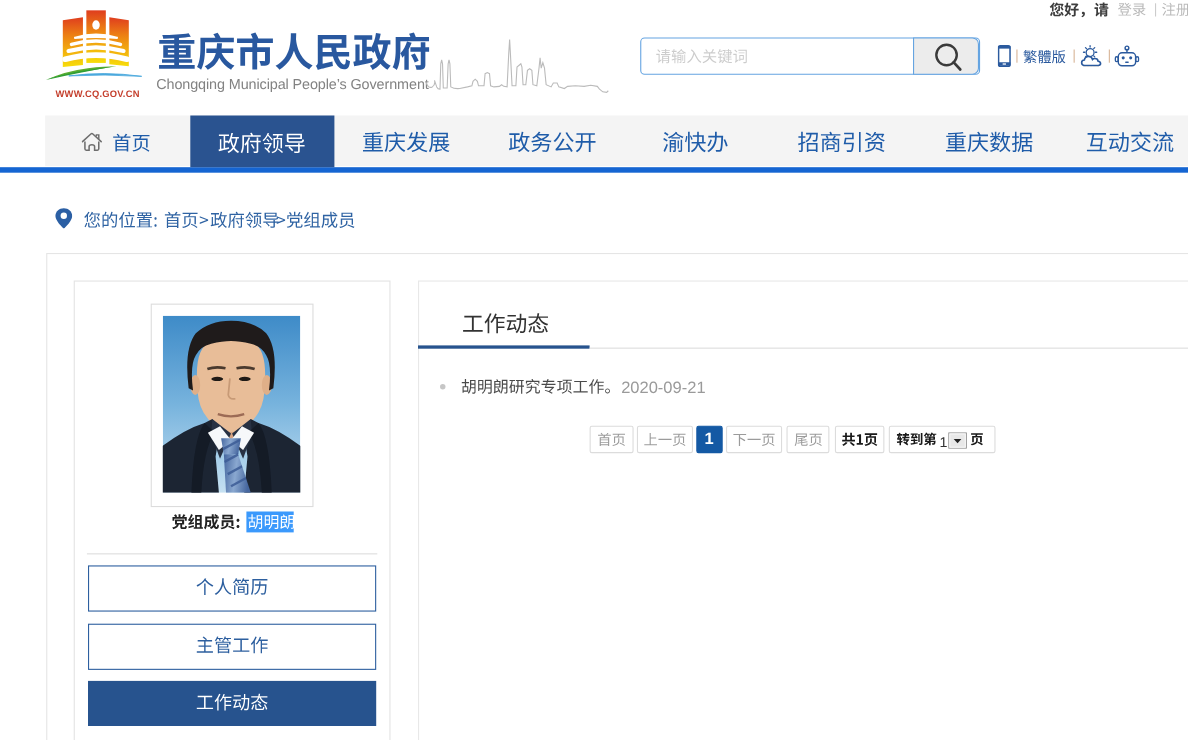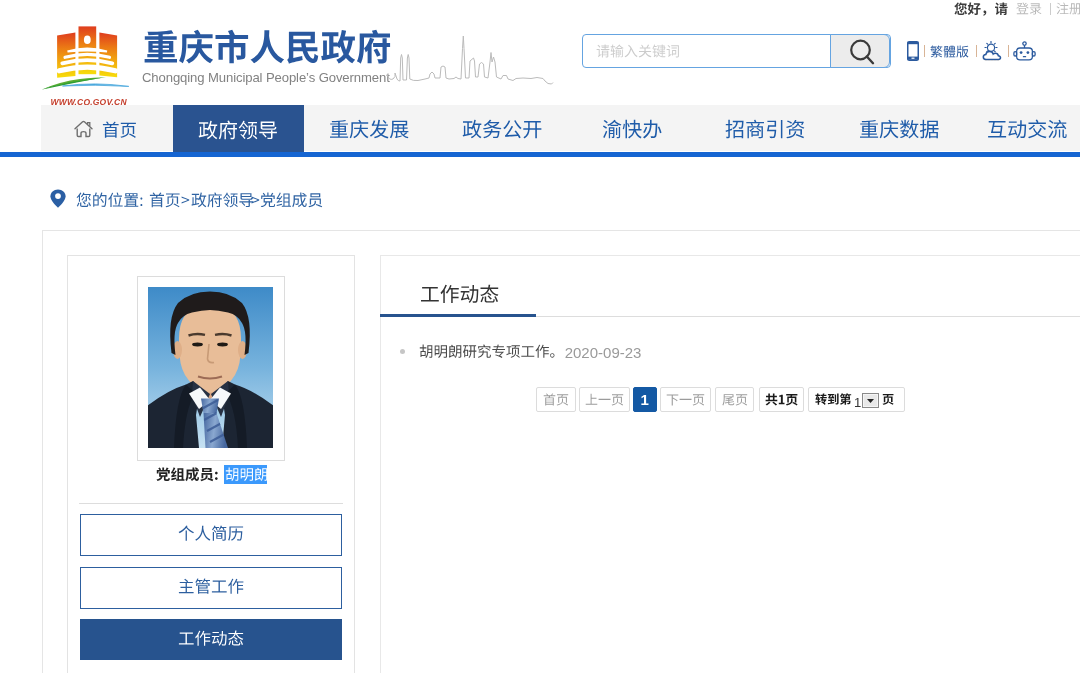--- a/index.html
+++ b/index.html
@@ -18,21 +18,21 @@
     </svg>
   </div>
 <div style="position:absolute;left:1049.5px;top:3px;">
     <div style="width:1px;height:12px;background:#cccccc"></div>
   </div>
 <div style="position:absolute;left:1056px;top:1.5px;">
     <svg width="26.0" height="13.0" viewBox="0 0 26.0 13.0" style="overflow:visible">
       <path transform="translate(0,11.44)" fill="#b9b9b9" d="M1.2 -10.1C2.1 -9.7 3.1 -9 3.7 -8.6L4.3 -9.4C3.7 -9.8 2.6 -10.4 1.8 -10.8ZM0.5 -6.5C1.4 -6.1 2.4 -5.5 3 -5L3.5 -5.9C3 -6.3 1.9 -6.8 1.1 -7.2ZM0.9 0.2 1.7 0.9C2.5 -0.3 3.4 -1.9 4.1 -3.3L3.4 -4C2.7 -2.5 1.6 -0.8 0.9 0.2ZM7.1 -10.6C7.6 -10 8 -9.1 8.2 -8.5L9.2 -8.9C9 -9.4 8.5 -10.3 8 -11ZM4.3 -8.4V-7.5H7.8V-4.6H4.8V-3.7H7.8V-0.3H3.9V0.6H12.5V-0.3H8.8V-3.7H11.7V-4.6H8.8V-7.5H12.2V-8.4Z M20.1 -10.1V-6V-5.8H18.7V-10.1H15V-6.1V-5.8H13.5V-4.8H15C14.9 -3.1 14.6 -1.1 13.5 0.4C13.7 0.6 14.1 0.9 14.2 1.1C15.4 -0.5 15.8 -2.9 15.9 -4.8H17.8V-0.2C17.8 0 17.7 0.1 17.5 0.1C17.3 0.1 16.7 0.1 16.1 0.1C16.2 0.3 16.4 0.7 16.4 0.9C17.3 0.9 17.9 0.9 18.2 0.8C18.6 0.6 18.7 0.3 18.7 -0.2V-4.8H20C20 -3.1 19.7 -1.1 18.8 0.4C19 0.5 19.3 0.9 19.5 1.1C20.6 -0.6 20.9 -2.9 21 -4.8H23.1V-0.2C23.1 0 23 0.1 22.8 0.1C22.7 0.1 22 0.1 21.3 0.1C21.5 0.4 21.6 0.8 21.7 1C22.6 1 23.2 1 23.6 0.9C23.9 0.7 24.1 0.4 24.1 -0.1V-4.8H25.5V-5.8H24.1V-10.1ZM15.9 -9.2H17.8V-5.8H15.9V-6.1ZM21 -5.8V-6V-9.2H23.1V-5.8Z"></path>
     </svg>
   </div>
-<div style="position:absolute;left:40px;top:22px;font-style:italic;">
+<div style="position:absolute;left:40px;top:5px;">
     <svg width="95" height="85" viewBox="0 0 95 85">
 <defs>
 <linearGradient id="og" x1="0" y1="0" x2="0" y2="1">
 <stop offset="0" stop-color="#df3d1e"></stop>
           <stop offset="0.35" stop-color="#ec7d14"></stop>
 <stop offset="0.72" stop-color="#f3b50e"></stop>
           <stop offset="1" stop-color="#f7dd0a"></stop>
 </linearGradient>
 </defs>
 <g>
@@ -353,21 +353,21 @@
     <div style="width:554px;height:1px;background:#dddddd"></div>
   </div>
 <div style="position:absolute;left:399.5px;top:348.5px;">
     <div style="width:5.4px;height:5.4px;border-radius:50%;background:#c6c6c6"></div>
   </div>
 <div style="position:absolute;left:418.7px;top:343.5px;">
     <svg width="145.0" height="14.5" viewBox="0 0 145.0 14.5" style="overflow:visible">
       <path transform="translate(0,12.76)" fill="#4a4a4a" d="M12.3 -10.4V-8.1H9.4V-10.4ZM8.3 -11.4V-6.5C8.3 -4.3 8.1 -1.4 6.2 0.6C6.5 0.7 7 1 7.2 1.2C8.4 -0.2 9 -2 9.2 -3.8H12.3V-0.3C12.3 -0.1 12.2 0 11.9 0C11.7 0 10.9 0 10.1 -0C10.3 0.3 10.4 0.8 10.5 1.1C11.6 1.1 12.3 1 12.7 0.9C13.2 0.7 13.3 0.3 13.3 -0.3V-11.4ZM12.3 -7.1V-4.8H9.3C9.4 -5.4 9.4 -6 9.4 -6.5V-7.1ZM1.5 -5.7V0.3H2.5V-0.7H6.7V-5.7H4.7V-8.3H7.4V-9.4H4.7V-12.2H3.6V-9.4H0.8V-8.3H3.6V-5.7ZM2.5 -4.8H5.7V-1.7H2.5Z M19.4 -6.5V-3.7H16.7V-6.5ZM19.4 -7.5H16.7V-10.3H19.4ZM15.7 -11.3V-1.3H16.7V-2.6H20.4V-11.3ZM26.9 -10.5V-8H22.8V-10.5ZM21.8 -11.6V-6.4C21.8 -4.1 21.5 -1.4 19.1 0.5C19.3 0.7 19.7 1 19.9 1.3C21.5 -0 22.3 -1.8 22.6 -3.5H26.9V-0.3C26.9 -0 26.8 0.1 26.5 0.1C26.3 0.1 25.4 0.1 24.4 0.1C24.6 0.4 24.8 0.8 24.8 1.1C26.1 1.1 26.9 1.1 27.3 0.9C27.8 0.8 28 0.4 28 -0.3V-11.6ZM26.9 -7V-4.5H22.7C22.8 -5.1 22.8 -5.8 22.8 -6.4V-7Z M41.2 -7.1V-4.6H38.2C38.2 -5.1 38.3 -5.6 38.3 -6.1V-7.1ZM41.2 -8.1H38.3V-10.5H41.2ZM37.2 -11.5V-6.1C37.2 -4 37.1 -1.3 35.7 0.6C36 0.7 36.5 1 36.6 1.2C37.6 -0.1 38 -1.9 38.1 -3.6H41.2V-0.3C41.2 -0.1 41.1 -0 40.9 -0C40.7 -0 40 -0 39.3 -0C39.4 0.2 39.6 0.7 39.6 1C40.7 1 41.3 1 41.7 0.8C42.1 0.7 42.3 0.3 42.3 -0.3V-11.5ZM32.1 -11.8C32.4 -11.4 32.6 -10.9 32.8 -10.5H30.3V-1.1C30.3 -0.4 30 -0.1 29.8 0.1C30 0.3 30.2 0.7 30.3 1C30.7 0.7 31.1 0.4 34.6 -1C34.8 -0.6 34.9 -0.2 35 0.1L36 -0.4C35.7 -1.4 34.8 -2.9 34.1 -4.1L33.1 -3.7C33.5 -3.2 33.8 -2.6 34.1 -2L31.4 -0.8V-4.5H36V-10.5H34C33.8 -10.9 33.5 -11.6 33.1 -12.1ZM31.4 -7H34.9V-5.5H31.4ZM31.4 -8V-9.5H34.9V-8Z M54.7 -10.4V-6.2H52.4V-10.4ZM49.7 -6.2V-5.1H51.3C51.3 -3.2 50.9 -1 49.5 0.6C49.7 0.7 50.1 1 50.3 1.2C51.9 -0.5 52.3 -2.9 52.4 -5.1H54.7V1.2H55.8V-5.1H57.4V-6.2H55.8V-10.4H57.1V-11.4H50.1V-10.4H51.3V-6.2ZM44.2 -11.4V-10.4H46.1C45.6 -8.2 45 -6.1 44 -4.8C44.1 -4.5 44.4 -3.9 44.5 -3.6C44.7 -3.9 45 -4.4 45.2 -4.8V0.5H46.2V-0.7H49.1V-6.9H46.2C46.5 -8 46.8 -9.2 47.1 -10.4H49.3V-11.4ZM46.2 -6H48.1V-1.6H46.2Z M63.6 -9.1C62.4 -8.2 60.8 -7.4 59.5 -6.9L60.2 -6.1C61.6 -6.7 63.2 -7.6 64.5 -8.6ZM66.2 -8.5C67.7 -7.9 69.5 -6.8 70.4 -6.1L71.2 -6.8C70.2 -7.5 68.4 -8.5 66.9 -9.1ZM63.6 -6.5V-5.2H59.7V-4.2H63.6C63.5 -2.7 62.6 -0.9 58.8 0.3C59.1 0.5 59.4 0.9 59.6 1.1C63.7 -0.2 64.6 -2.3 64.7 -4.2H67.6V-0.6C67.6 0.6 67.9 0.9 69 0.9C69.2 0.9 70.3 0.9 70.5 0.9C71.6 0.9 71.8 0.3 71.9 -1.8C71.7 -1.9 71.2 -2.1 70.9 -2.3C70.9 -0.4 70.8 -0.1 70.4 -0.1C70.2 -0.1 69.3 -0.1 69.2 -0.1C68.8 -0.1 68.7 -0.2 68.7 -0.6V-5.2H64.7V-6.5ZM64.1 -12C64.3 -11.6 64.6 -11.1 64.8 -10.6H59.1V-8.2H60.2V-9.6H70.3V-8.2H71.4V-10.6H66.1C65.9 -11.1 65.5 -11.8 65.2 -12.3Z M78.7 -12.2 78.2 -10.6H74.5V-9.5H77.9L77.4 -7.8H73.3V-6.7H77C76.7 -5.8 76.4 -4.8 76.1 -4.1H82.8C82 -3.3 80.9 -2.2 80 -1.3C78.9 -1.7 77.8 -2.1 76.8 -2.3L76.2 -1.5C78.5 -0.9 81.3 0.3 82.8 1.2L83.4 0.2C82.8 -0.1 82 -0.5 81.1 -0.9C82.4 -2.2 83.9 -3.6 84.9 -4.7L84.1 -5.2L83.9 -5.1H77.6L78.1 -6.7H86V-7.8H78.5L79 -9.5H84.9V-10.6H79.3L79.8 -12.1Z M96 -7.2V-4.2C96 -2.7 95.6 -0.8 91.6 0.3C91.9 0.5 92.2 0.9 92.3 1.1C96.4 -0.2 97 -2.3 97 -4.2V-7.2ZM97 -1.3C98.1 -0.6 99.5 0.4 100.2 1.1L100.9 0.4C100.2 -0.3 98.8 -1.3 97.7 -2ZM87.4 -2.7 87.7 -1.5C89 -2 90.8 -2.6 92.5 -3.2L92.4 -4.1L90.6 -3.6V-9.4H92.3V-10.5H87.7V-9.4H89.5V-3.3ZM93 -9V-2.2H94.1V-8.1H98.8V-2.2H99.9V-9H96.5C96.7 -9.5 96.9 -10 97.2 -10.6H100.9V-11.5H92.5V-10.6H95.9C95.7 -10.1 95.6 -9.5 95.4 -9Z M102.3 -1V0H115.3V-1H109.3V-9.4H114.5V-10.5H103V-9.4H108.1V-1Z M123.6 -12C122.9 -9.9 121.7 -7.8 120.4 -6.4C120.7 -6.2 121.1 -5.9 121.3 -5.7C122 -6.5 122.7 -7.5 123.3 -8.7H124.3V1.1H125.4V-2.4H129.8V-3.4H125.4V-5.6H129.6V-6.6H125.4V-8.7H129.9V-9.8H123.9C124.2 -10.4 124.4 -11.1 124.7 -11.7ZM120.1 -12.1C119.3 -9.9 118 -7.7 116.5 -6.3C116.7 -6.1 117 -5.5 117.2 -5.2C117.7 -5.8 118.1 -6.3 118.6 -7V1.1H119.7V-8.7C120.2 -9.7 120.8 -10.7 121.2 -11.8Z M133.3 -3.5C132.1 -3.5 131.1 -2.6 131.1 -1.3C131.1 -0.1 132.1 0.9 133.3 0.9C134.5 0.9 135.5 -0.1 135.5 -1.3C135.5 -2.6 134.5 -3.5 133.3 -3.5ZM133.3 0.1C132.5 0.1 131.8 -0.5 131.8 -1.3C131.8 -2.1 132.5 -2.8 133.3 -2.8C134.1 -2.8 134.8 -2.1 134.8 -1.3C134.8 -0.5 134.1 0.1 133.3 0.1Z"></path>
     </svg>
   </div>
-<div style="position:absolute;left:564.7px;top:344px;"><span style="font-family:'Liberation Sans',sans-serif;font-size:15px;color:#9a9a9a">2020-09-23</span></div>
+<div style="position:absolute;left:564.7px;top:344px;"><span style="font-family:'Liberation Sans',sans-serif;font-size:15px;color:#9a9a9a">2020-09-21</span></div>
 <div style="position:absolute;left:536px;top:387px;">
     <div style="box-sizing:border-box;width:39.6px;height:24.5px;border:1px solid #dcdcdc;background:#fff;border-radius:2px"></div>
   </div>
 <div style="position:absolute;left:542.8px;top:392.7px;">
     <svg width="26.0" height="13.0" viewBox="0 0 26.0 13.0" style="overflow:visible">
       <path transform="translate(0,11.44)" fill="#9b9b9b" d="M3.2 -4.1H9.8V-2.7H3.2ZM3.2 -4.8V-6.1H9.8V-4.8ZM3.2 -1.9H9.8V-0.6H3.2ZM3 -10.6C3.4 -10.2 3.8 -9.6 4.1 -9.1H0.7V-8.2H5.9C5.8 -7.8 5.7 -7.4 5.6 -7H2.2V1H3.2V0.3H9.8V1H10.8V-7H6.7L7.1 -8.2H12.3V-9.1H9C9.4 -9.6 9.8 -10.1 10.2 -10.7L9.1 -10.9C8.9 -10.4 8.4 -9.6 7.9 -9.1H4.5L5.1 -9.4C4.8 -9.9 4.3 -10.5 3.8 -11Z M19 -6V-3.7C19 -2.3 18.5 -0.7 13.7 0.2C13.9 0.5 14.1 0.8 14.2 1C19.3 -0.1 20 -1.9 20 -3.6V-6ZM20.1 -1.4C21.6 -0.7 23.6 0.4 24.5 1.1L25.1 0.3C24.1 -0.4 22.1 -1.4 20.7 -2.1ZM15.2 -7.7V-1.7H16.2V-6.8H22.9V-1.7H23.9V-7.7H19.2C19.5 -8.2 19.7 -8.7 20 -9.3H25.2V-10.2H14V-9.3H18.8C18.7 -8.8 18.4 -8.2 18.2 -7.7Z"></path>
     </svg>
   </div>
 <div style="position:absolute;left:578.6px;top:387px;">
     <div style="box-sizing:border-box;width:51.7px;height:24.5px;border:1px solid #dcdcdc;background:#fff;border-radius:2px"></div>

